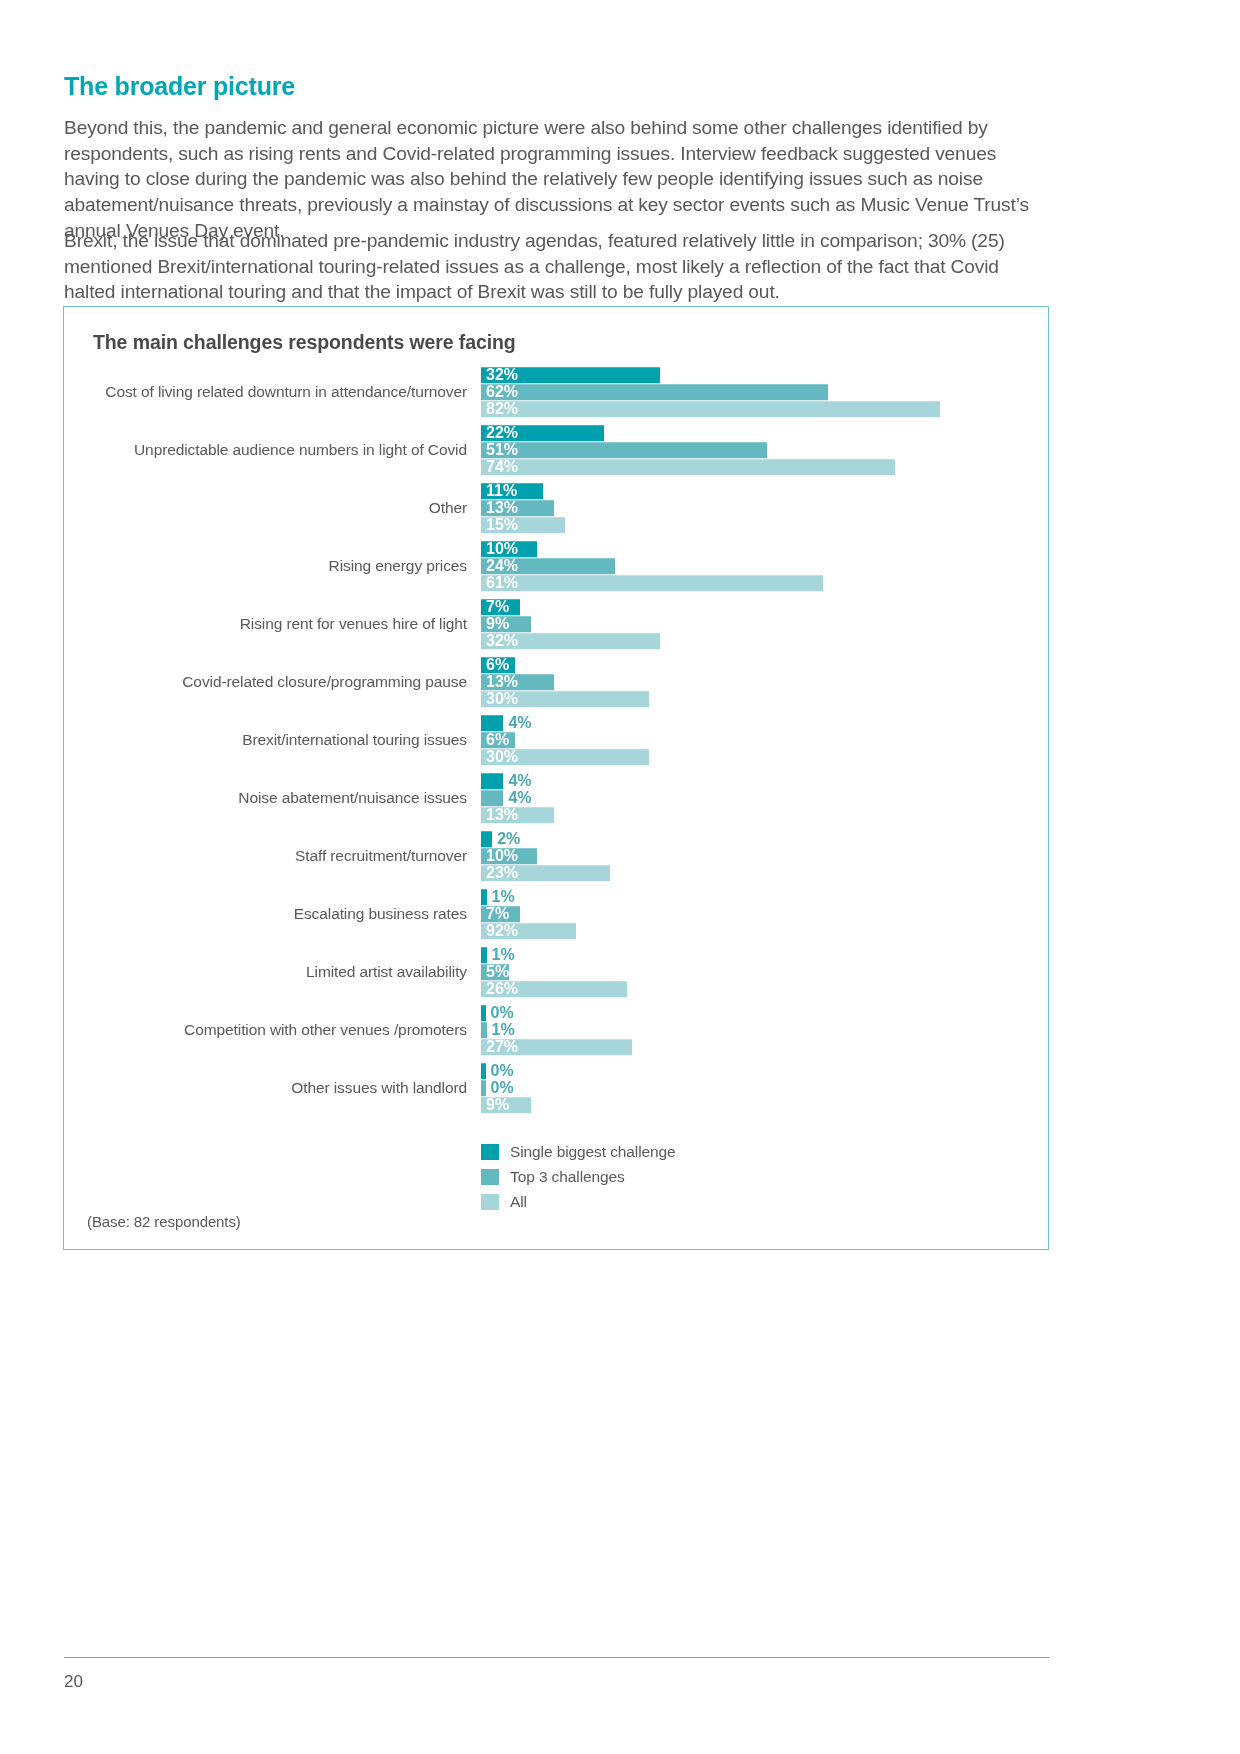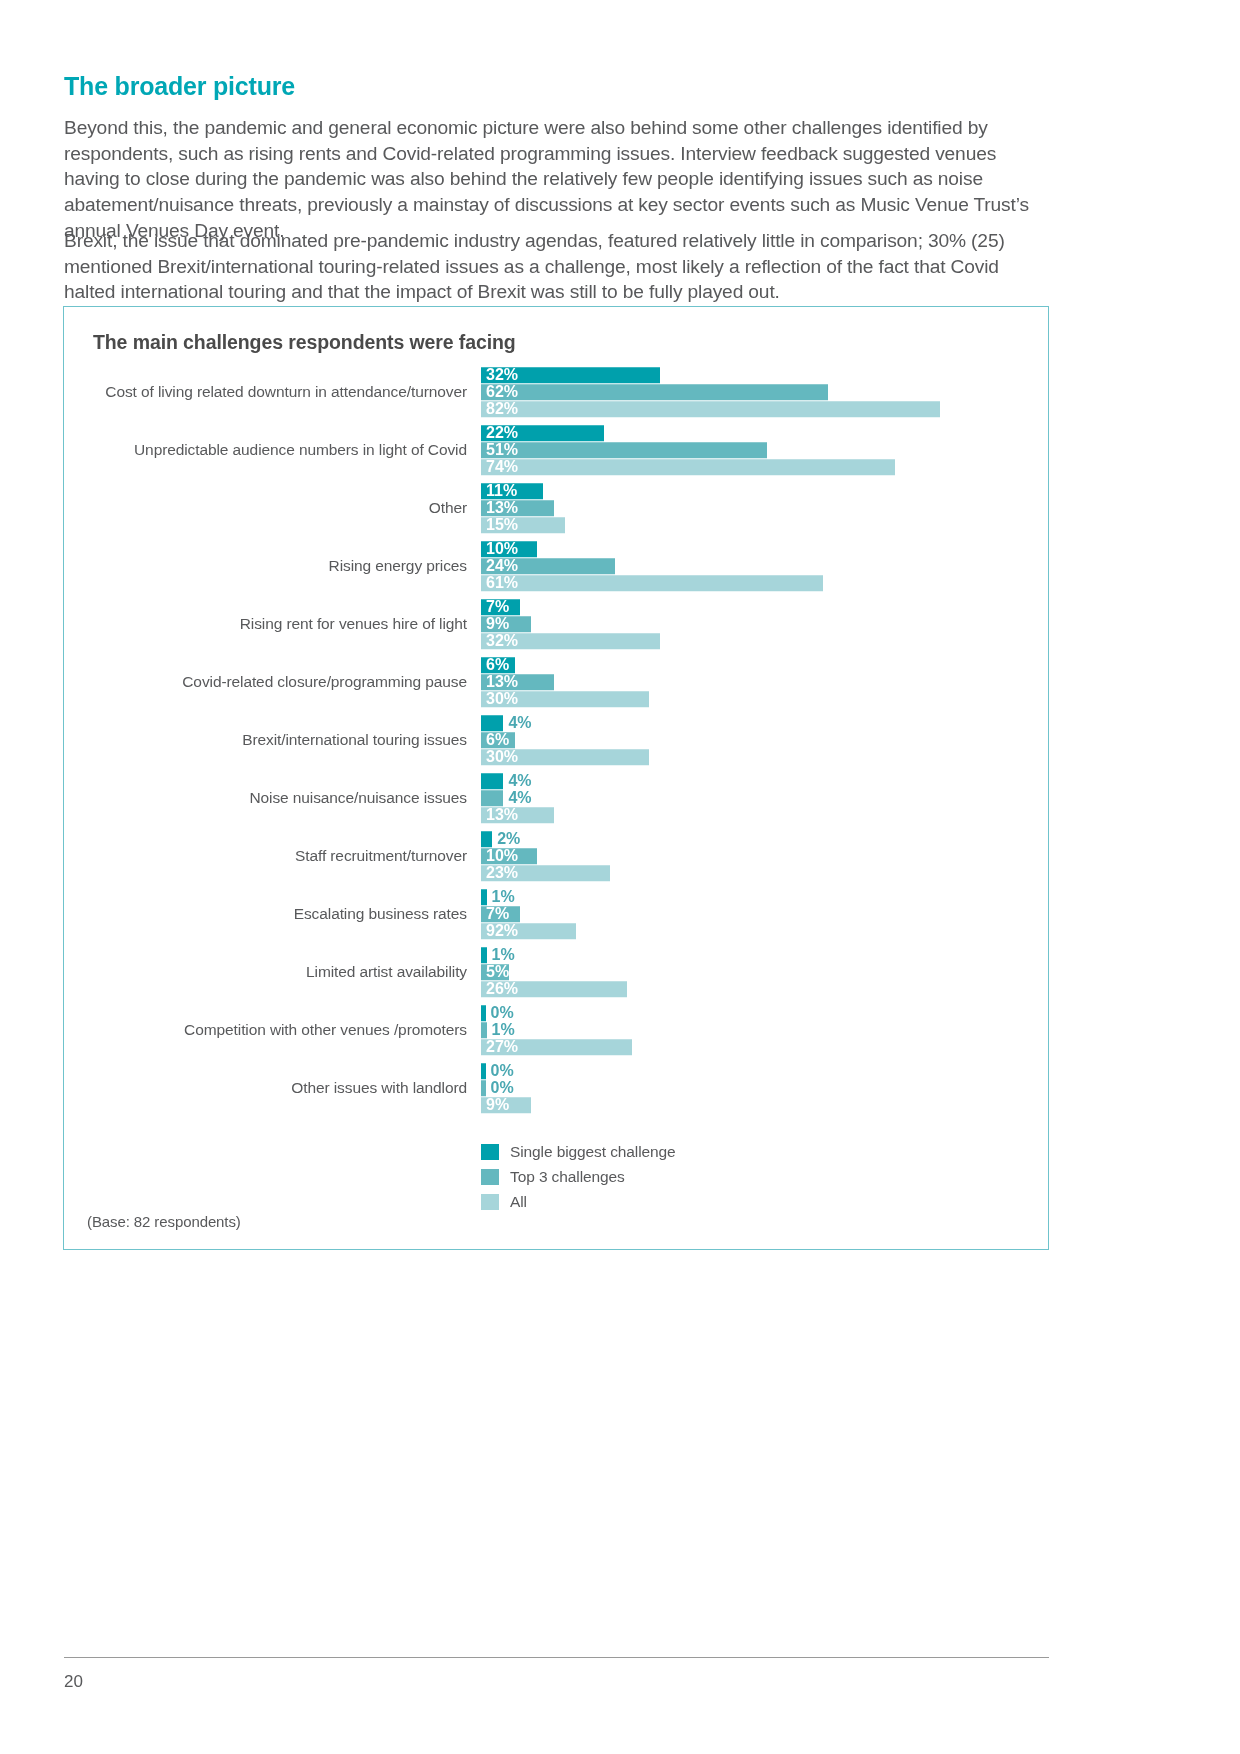--- a/index.html
+++ b/index.html
@@ -313,21 +313,21 @@
               <div class="bar s1" style="width: 33.6px; background: rgb(100, 184, 191);"></div>
               <span class="bar-val inside">6%</span>
             </div>
             <div class="bar-row">
               <div class="bar s2" style="width: 168px; background: rgb(166, 213, 218);"></div>
               <span class="bar-val inside">30%</span>
             </div>
           </div>
         </div>
         <div class="group">
-          <div class="group-label">Noise nuisance/nuisance issues</div>
+          <div class="group-label">Noise abatement/nuisance issues</div>
           <div class="bars">
             <div class="bar-row">
               <div class="bar s0" style="width: 22.4px; background: rgb(0, 160, 172);"></div>
               <span class="bar-val outside" style="left: 27.4px;">4%</span>
             </div>
             <div class="bar-row">
               <div class="bar s1" style="width: 22.4px; background: rgb(100, 184, 191);"></div>
               <span class="bar-val outside" style="left: 27.4px;">4%</span>
             </div>
             <div class="bar-row">

